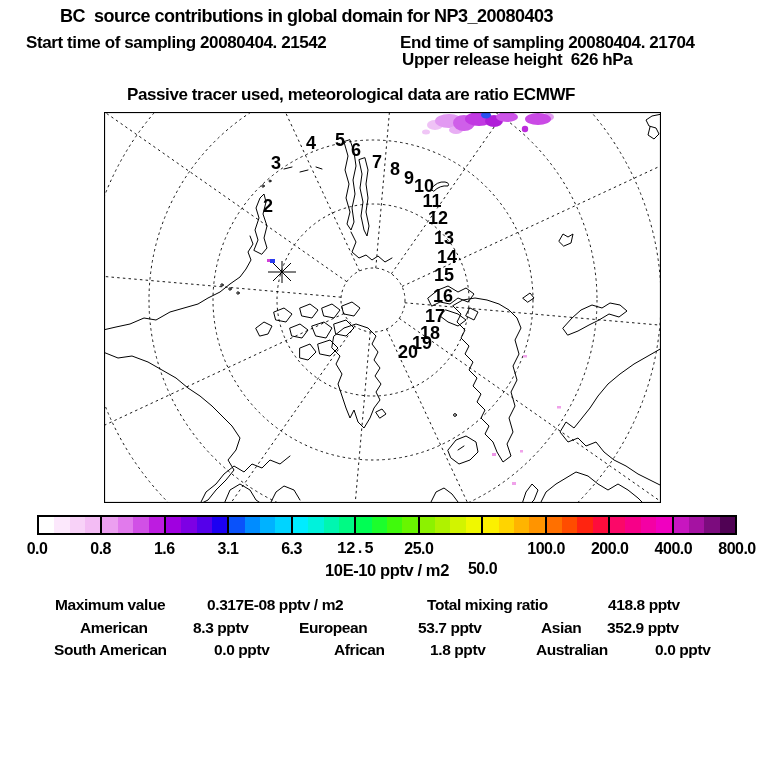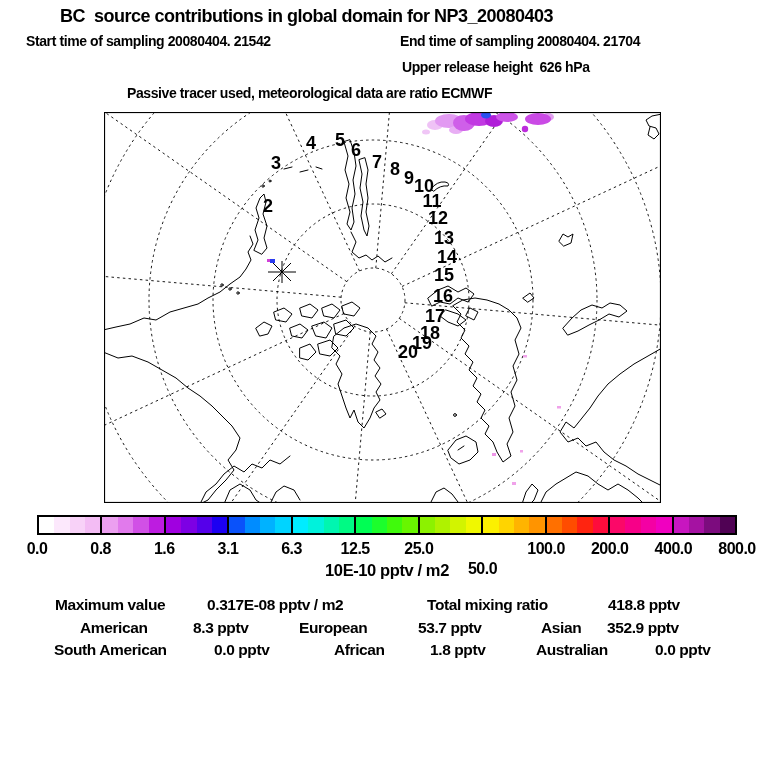--- a/index.html
+++ b/index.html
@@ -1,20 +1,20 @@
 <!DOCTYPE html>
 <html><head>
 <meta charset="utf-8">
 <style>
   html,body{margin:0;padding:0;background:#fff;}
   #page{position:relative;width:768px;height:768px;background:#fff;overflow:hidden;
         font-family:"Liberation Sans",sans-serif;color:#000;}
   .t{position:absolute;white-space:pre;font-weight:700;letter-spacing:-0.4px;}
   .title1{font-size:18px;letter-spacing:-0.5px;margin-left:40px;}
-  .title2{font-size:14px;}
+  .title2{font-size:17px;}
   #mapbox{position:absolute;left:104px;top:112px;width:557px;height:391px;}
   #mapbox svg{display:block;}
   .coast{fill:none;stroke:#000;stroke-width:1;stroke-linejoin:round;stroke-linecap:round;}
   .grat{fill:none;stroke:#000;stroke-width:0.9;stroke-dasharray:2.5 3.2;}
   .trajnum{font-family:"Liberation Sans",sans-serif;font-weight:700;font-size:18px;fill:#000;}
   #colorbar-bar{position:absolute;left:37px;top:515px;width:700px;height:20px;
         border:2px solid #000;box-sizing:border-box;display:flex;}
   .cb-seg{flex:1;display:flex;border-right:2px solid #000;}
   .cb-seg:last-child{border-right:none;}
   .cb-cell{flex:1;}
@@ -25,21 +25,21 @@
   .stat{position:absolute;font-weight:700;font-size:15.5px;letter-spacing:-0.4px;white-space:pre;}
 </style>
 </head>
 <body>
 
 <div id="page">
 
   <div class="t title1" style="left:20px;top:6px">BC  source contributions in global domain for NP3_20080403</div>
   <div class="t title2" style="left:26px;top:33px">Start time of sampling 20080404. 21542</div>
   <div class="t title2" style="left:400px;top:33px">End time of sampling 20080404. 21704</div>
-  <div class="t title2" style="left:402px;top:59px">Upper release height  626 hPa</div>
+  <div class="t title2" style="left:402px;top:50px">Upper release height  626 hPa</div>
   <div class="t title2" style="left:127px;top:85px">Passive tracer used, meteorological data are ratio ECMWF</div>
 
   <div id="mapbox">
     <svg width="557" height="391" viewBox="0 0 557 391">
       <defs>
         <clipPath id="mapclip">
             <rect x="1" y="1" width="555" height="389"></rect>
           </clipPath>
       </defs>
 
@@ -235,21 +235,21 @@
         <div class="cb-cell" style="background: rgb(124, 12, 126);"></div>
         <div class="cb-cell" style="background: rgb(80, 2, 84);"></div>
       </div>
     </div>
   <div id="cb-ticks">
       <span class="cb-tick" style="left: 37px;">0.0</span>
       <span class="cb-tick" style="left: 100.636px; text-align: center;">0.8</span>
       <span class="cb-tick" style="left: 164.273px;">1.6</span>
       <span class="cb-tick" style="left: 227.909px;">3.1</span>
       <span class="cb-tick" style="left: 291.545px;">6.3</span>
-      <span class="cb-tick" style="left: 355.182px;">12.5</span>
+      <span class="cb-tick" style="left: 355.182px; font-family: Liberation Mono, monospace;">12.5</span>
       <span class="cb-tick" style="left: 418.818px;">25.0</span>
       <span class="cb-tick" style="left: 482.455px; margin-top: 20px;">50.0</span>
       <span class="cb-tick" style="left: 546.091px;">100.0</span>
       <span class="cb-tick" style="left: 609.727px;">200.0</span>
       <span class="cb-tick" style="left: 673.364px;">400.0</span>
       <span class="cb-tick" style="left: 737px;">800.0</span>
     </div>
   <div id="cb-unit">10E-10 pptv / m2</div>
 
   <div id="stats">

